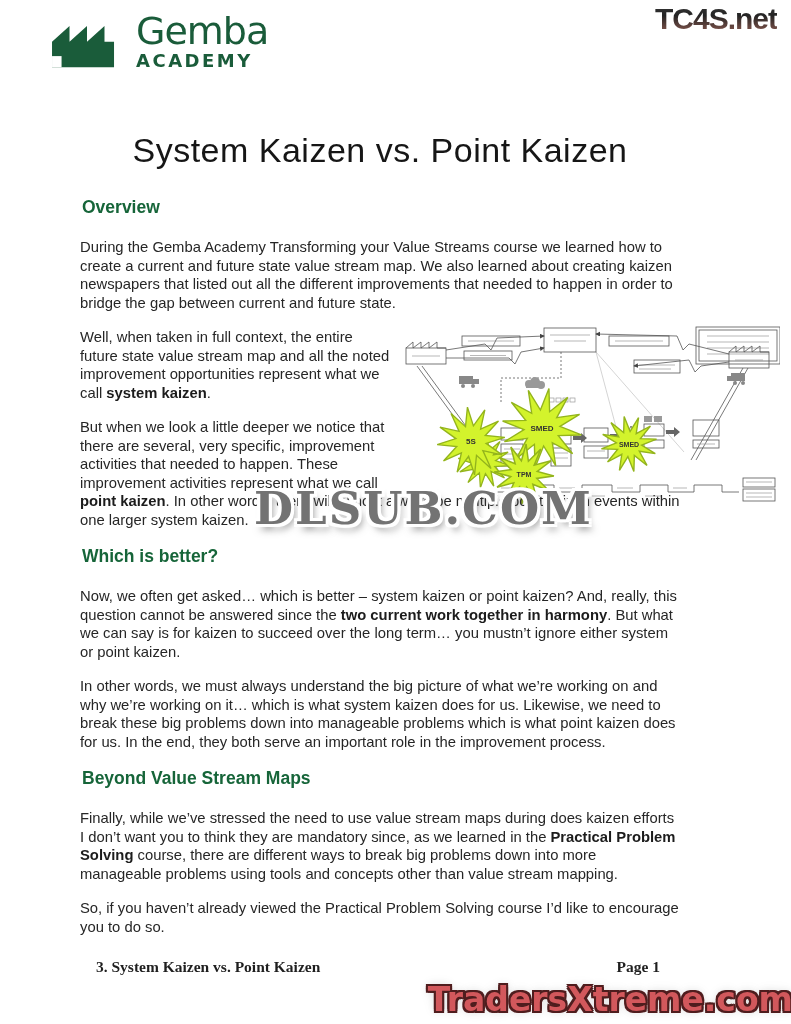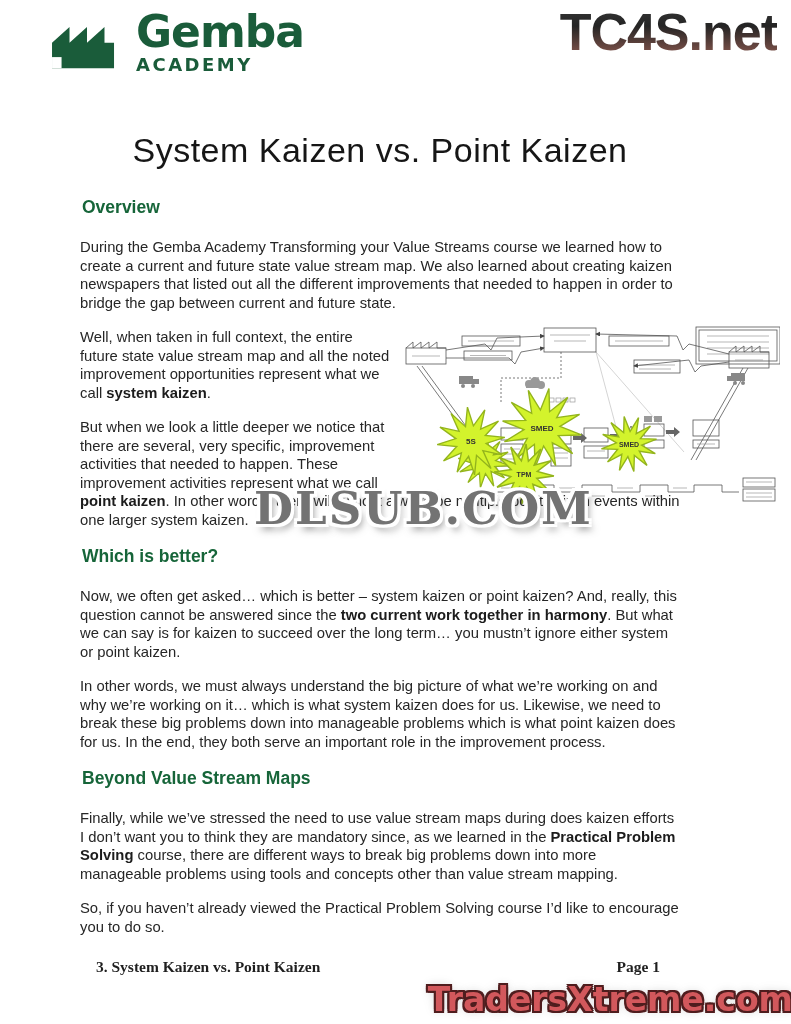--- a/index.html
+++ b/index.html
@@ -5,27 +5,27 @@
   html,body{margin:0;padding:0;background:#e9e9e9;}
   .page{
     position:relative; width:791px; height:1024px; margin:0 auto;
     background:#ffffff; overflow:hidden;
     font-family:"Liberation Sans", sans-serif; color:#262626;
   }
 
   
   .logo{position:absolute; left:46px; top:10px; display:flex; align-items:center; gap:8px;}
   .logo-text{line-height:1; color:#1a5c3a;}
-  .logo-brand{font-size:44px; font-weight:bold; letter-spacing:-1px; font-family:"DejaVu Sans",sans-serif;}
+  .logo-brand{font-size:38px; font-weight:normal; letter-spacing:-1px; font-family:"DejaVu Sans",sans-serif;}
   .logo-sub{font-size:18px; font-weight:bold; letter-spacing:2.5px; margin-top:2px; font-family:"DejaVu Sans",sans-serif;}
 
   
   .wm-tc4s{
     position:absolute; top:2px; right:14px;
-    font-family:"Liberation Sans",sans-serif; font-weight:bold; font-size:52px; letter-spacing:-1px;
+    font-family:"Liberation Sans",sans-serif; font-weight:bold; font-size:30px; letter-spacing:-1px;
     background:linear-gradient(180deg,#3a3a3a 0%,#242424 40%,#6e4a43 78%,#94675d 100%);
     -webkit-background-clip:text; background-clip:text;
     -webkit-text-fill-color:transparent; color:transparent;
   }
   .wm-dlsub{
     position:absolute; left:254px; top:482px; z-index:30;
     font-family:"DejaVu Serif", serif; font-weight:900; font-size:45px; letter-spacing:2px;
     color:#737373;
     text-shadow:
       -3px -3px 0 #fff, 3px -3px 0 #fff, -3px 3px 0 #fff, 3px 3px 0 #fff,

